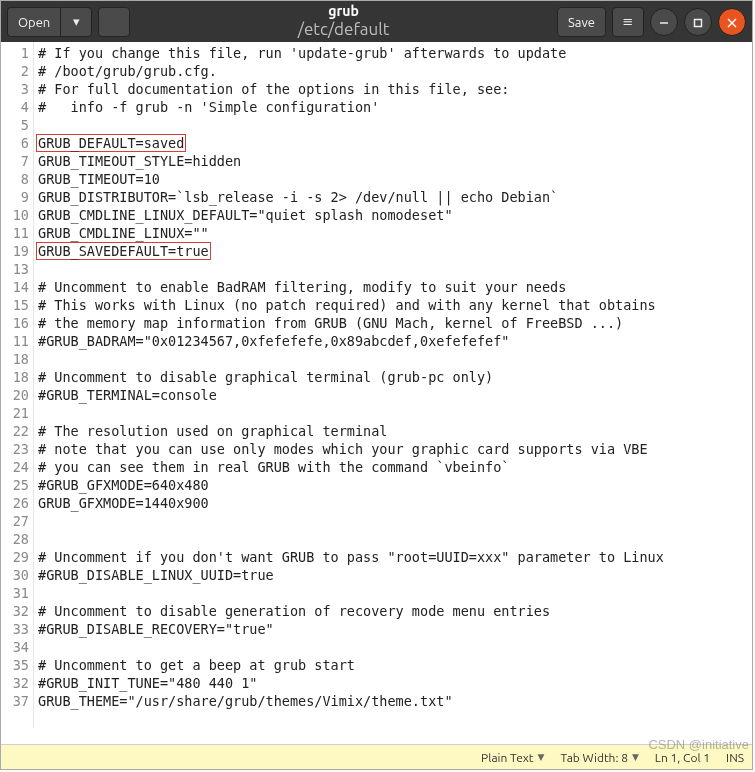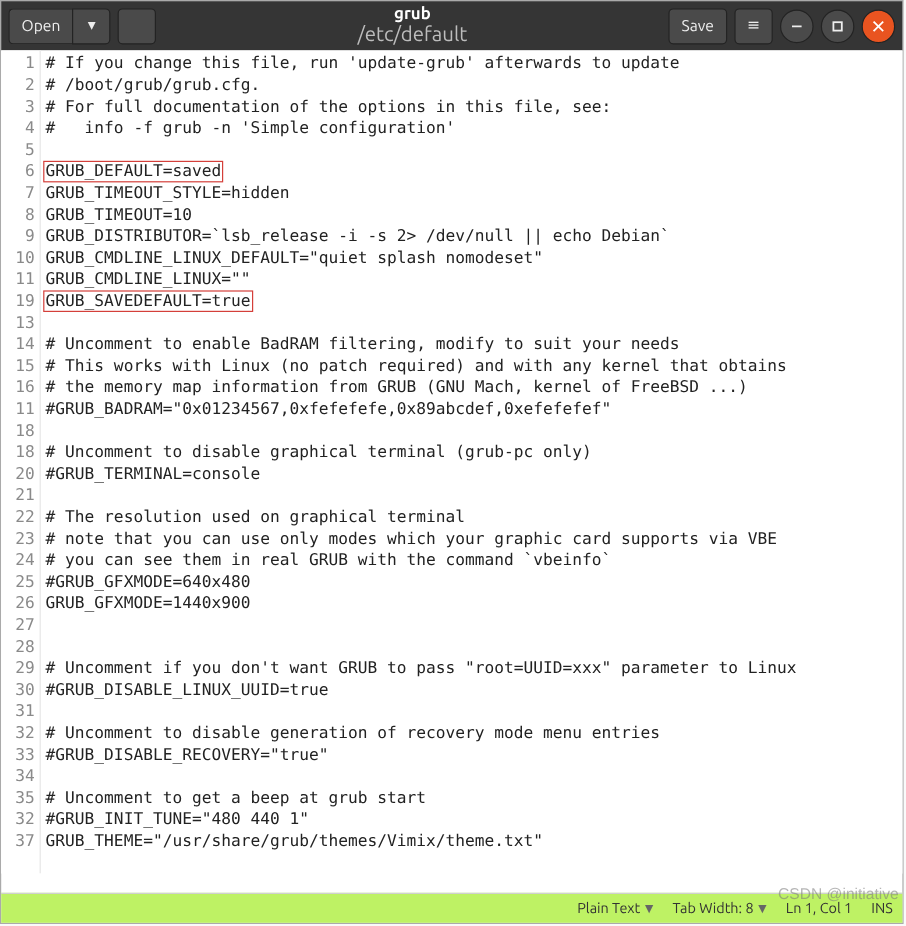--- a/index.html
+++ b/index.html
@@ -93,21 +93,21 @@
     position: relative;
   }
   .code-line { height: 18px; }
   .hl {
     border: 1px solid #d43f3a;
     padding: 0 1px;
     margin-left: -2px;
   }
   .statusbar {
     height: 24px;
-    background: #bef264;
+    background: #fef9c3;
     border-top: 1px solid #d0d0d0;
     display: flex;
     align-items: center;
     font-size: 12px;
     color: #333;
     padding: 0 8px;
     gap: 16px;
     flex: 0 0 auto;
     margin-top: 16px;
   }

